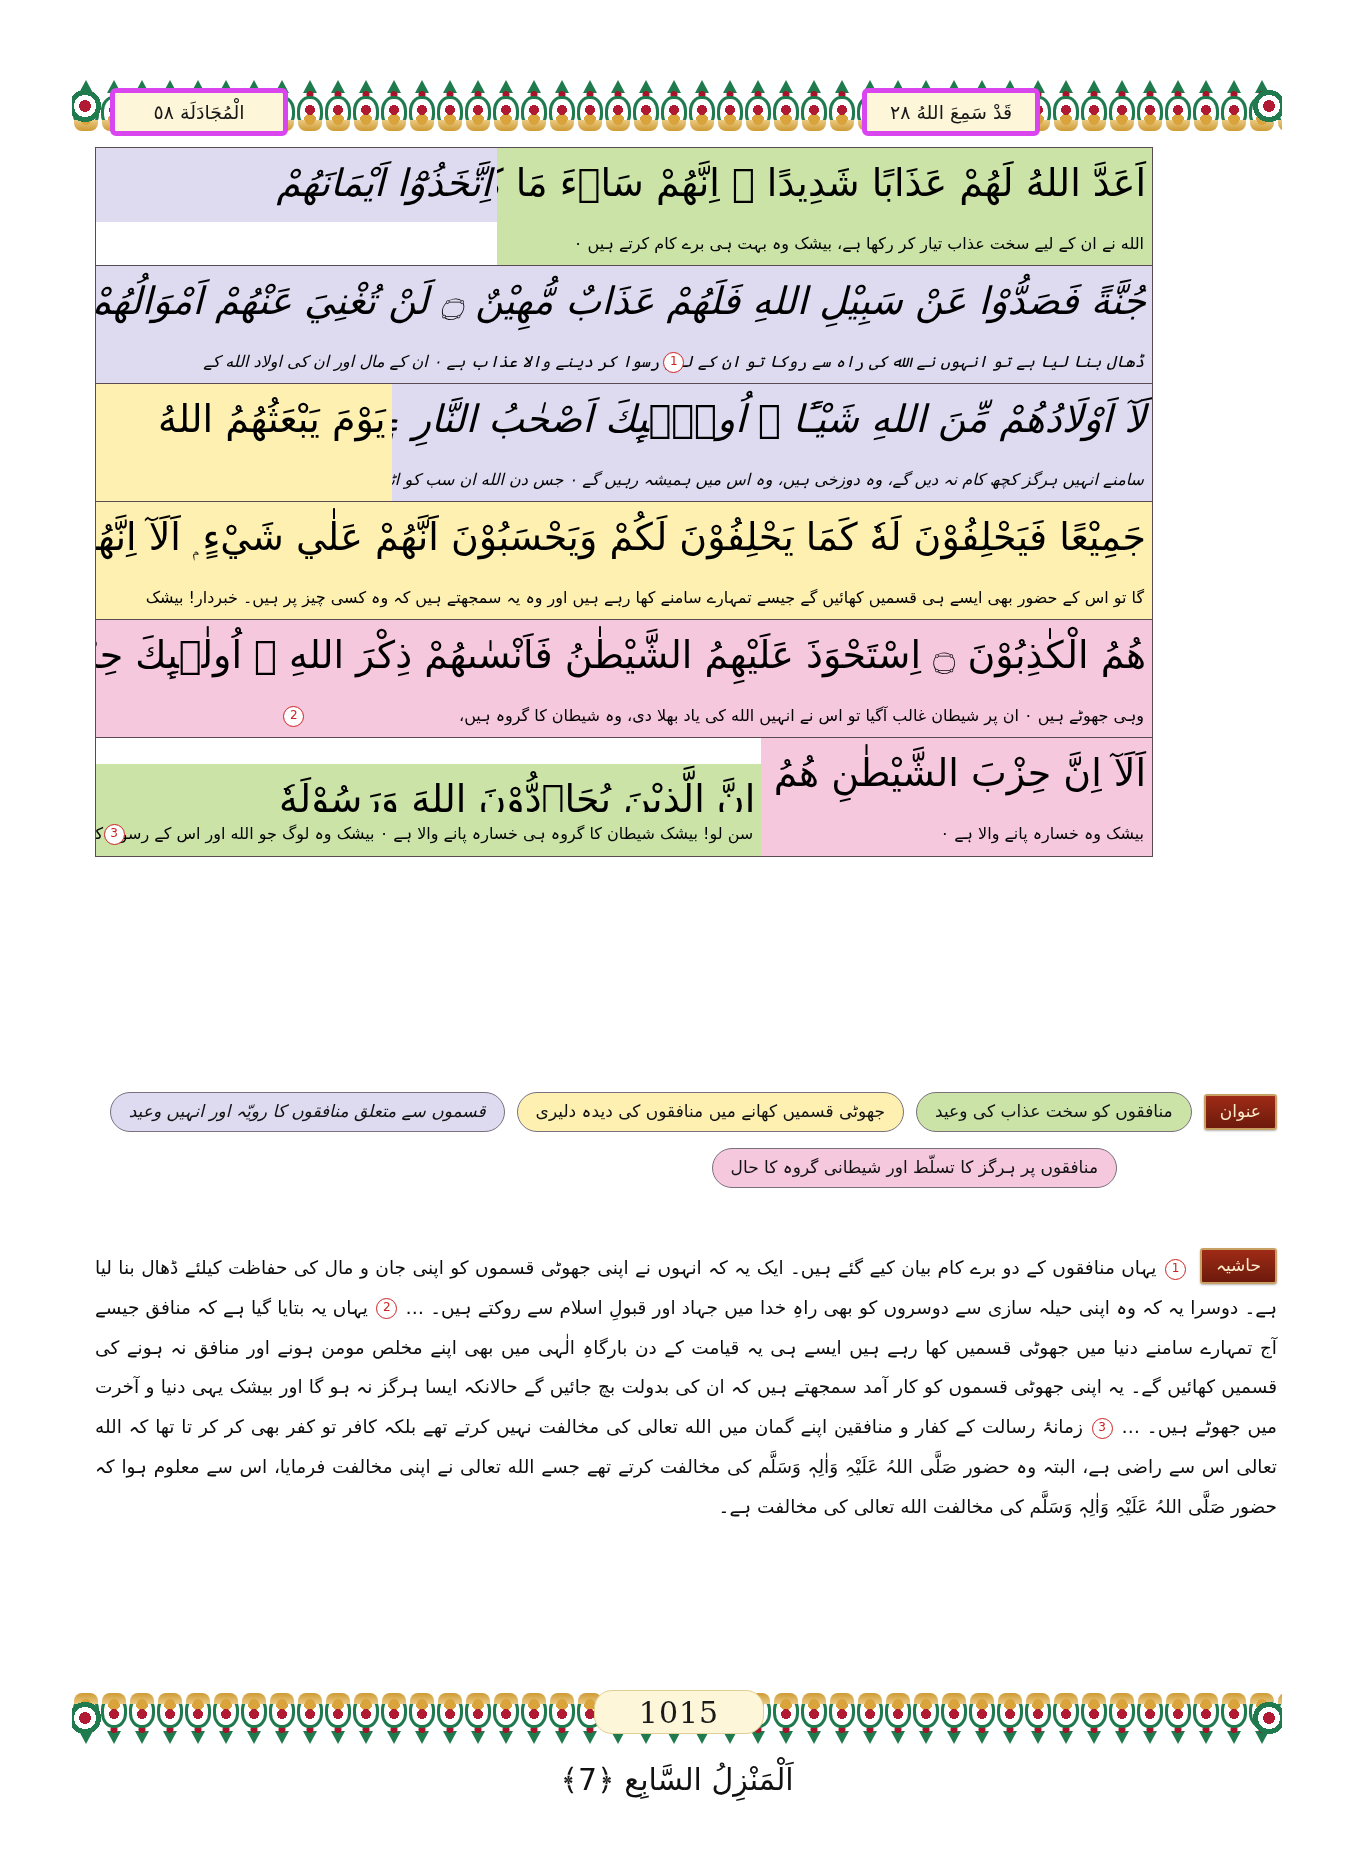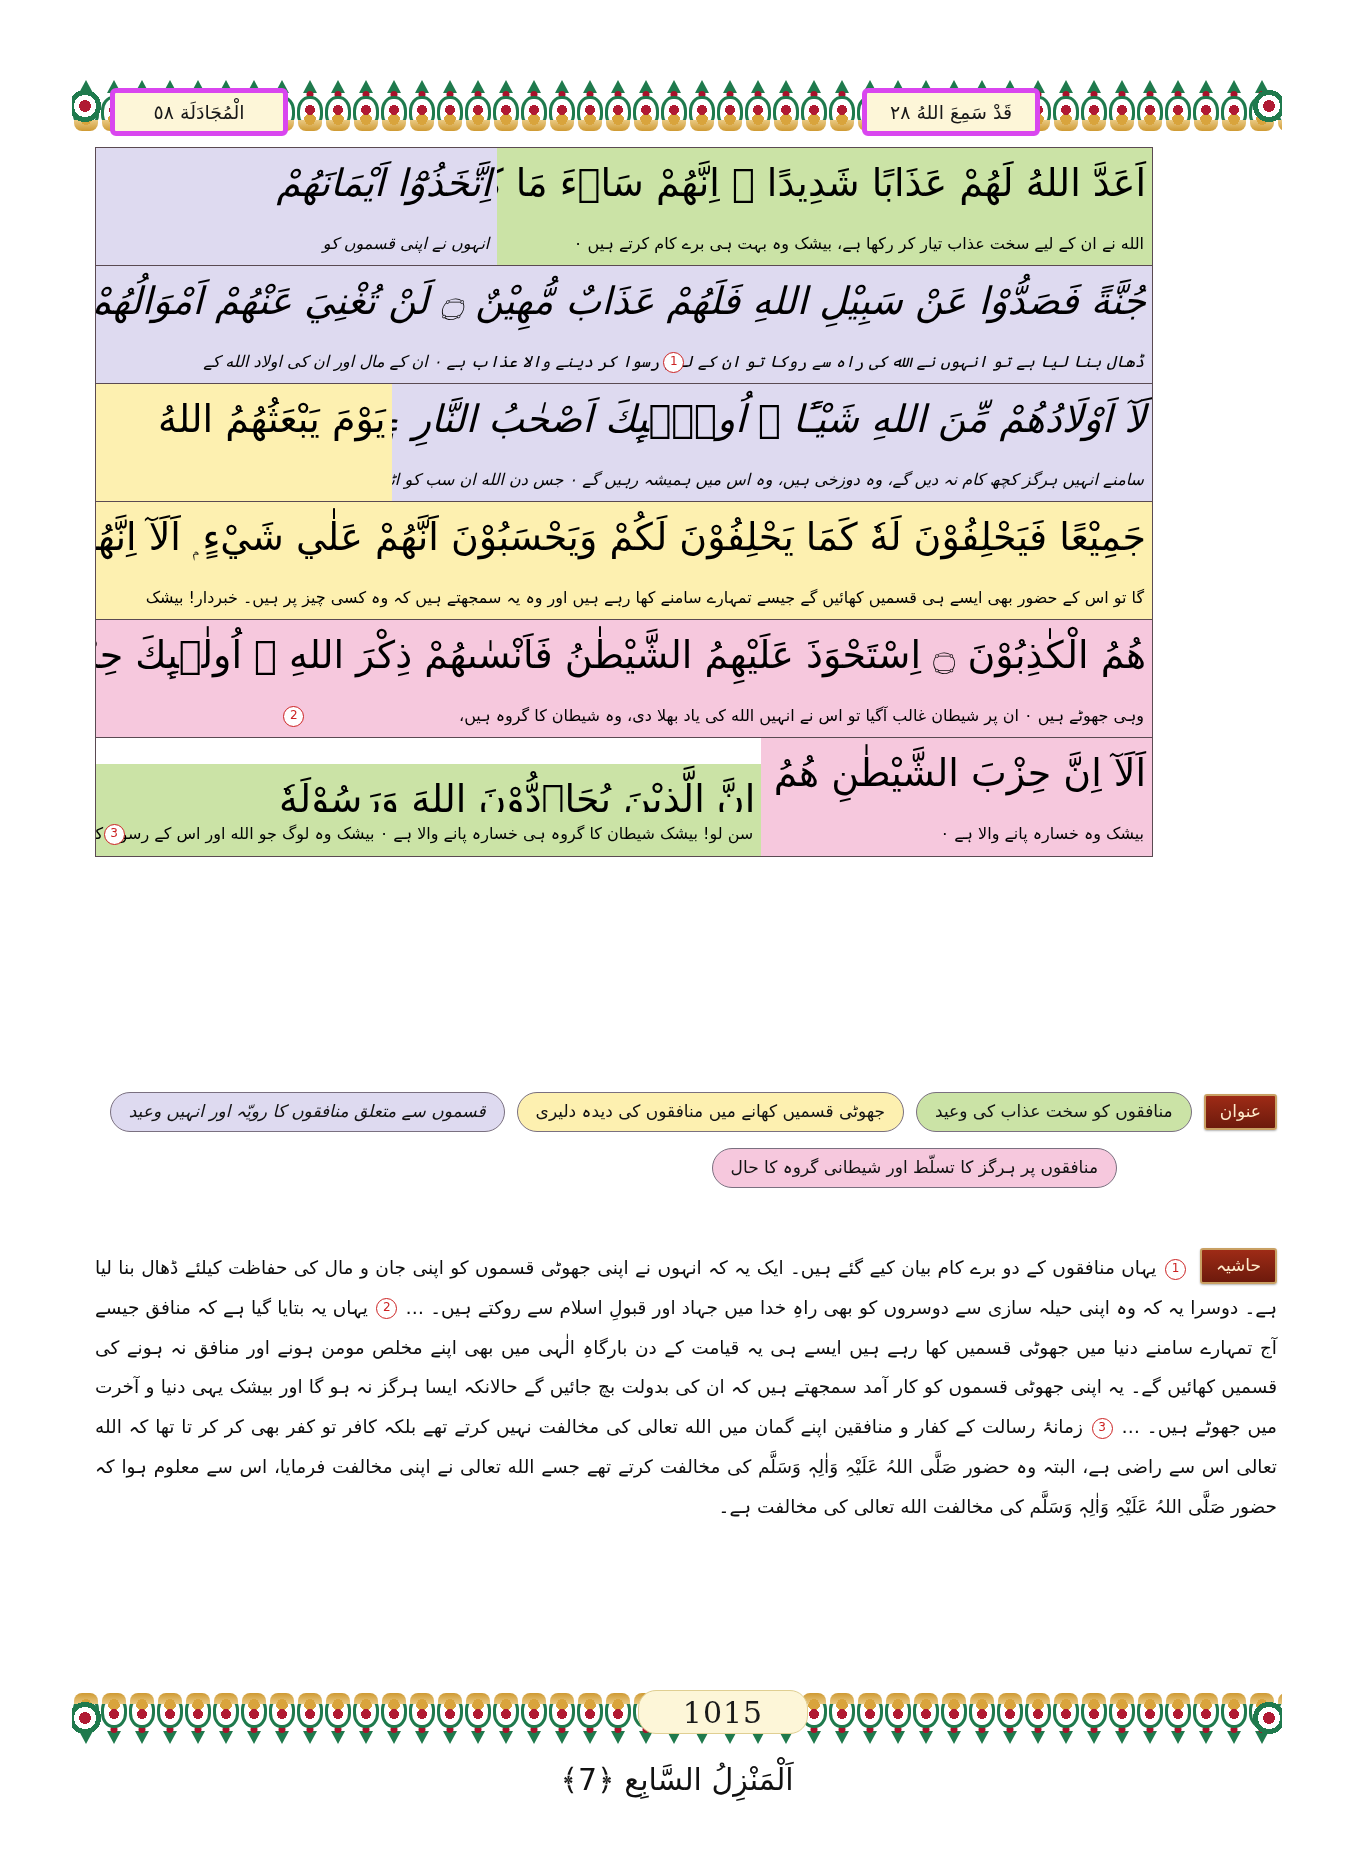--- a/index.html
+++ b/index.html
@@ -136,21 +136,20 @@
     position: absolute;
     left: 594px; top: 1690px;
     width: 168px; height: 42px;
     background: #fdf6d8;
     border: 1px solid #e0cf92;
     border-radius: 18px;
     display: flex;
     align-items: center;
     justify-content: center;
     z-index: 4;
-    margin-left: 44px;
   }
   #page-number-badge span {
     font-family: "DejaVu Serif", serif;
     font-size: 30px;
     color: #1a1a1a;
     letter-spacing: 1px;
   }
 
   #manzil-line {
     position: absolute;
@@ -596,23 +595,20 @@
           <div class="ar-text">اَعَدَّ اللهُ لَهُمْ عَذَابًا شَدِيدًا ۭ اِنَّهُمْ سَاۗءَ مَا كَانُوْا يَعْمَلُوْنَ ۝</div>
         </div>
         <div class="seg c-lav" style="width: 38%;">
           <div class="ar-text">اِتَّخَذُوْٓا اَيْمَانَهُمْ</div>
         </div>
       </div>
       <div class="verse-row urdu">
         <div class="seg c-grn" style="width: 62%;">
           <div class="ur-text">الله نے ان کے لیے سخت عذاب تیار کر رکھا ہے، بیشک وہ بہت ہی برے کام کرتے ہیں ٠</div>
         </div>
-        <div class="seg c-lav" style="width: 38%;">
-          <div class="ur-text">انہوں نے اپنی قسموں کو</div>
-        </div>
       </div>
       <div class="verse-row arabic">
         <div class="seg c-lav" style="width: 100%;">
           <div class="ar-text">جُنَّةً فَصَدُّوْا عَنْ سَبِيْلِ اللهِ فَلَهُمْ عَذَابٌ مُّهِيْنٌ ۝ لَنْ تُغْنِيَ عَنْهُمْ اَمْوَالُهُمْ وَ</div>
         </div>
       </div>
       <div class="verse-row urdu">
         <div class="seg c-lav" style="width: 100%;">
           <div class="ur-text">ڈھال بنا لیا ہے تو انہوں نے الله کی راہ سے روکا تو ان کے لیے رسوا کر دینے والا عذاب ہے ٠ ان کے مال اور ان کی اولاد الله کے</div>
         </div>

